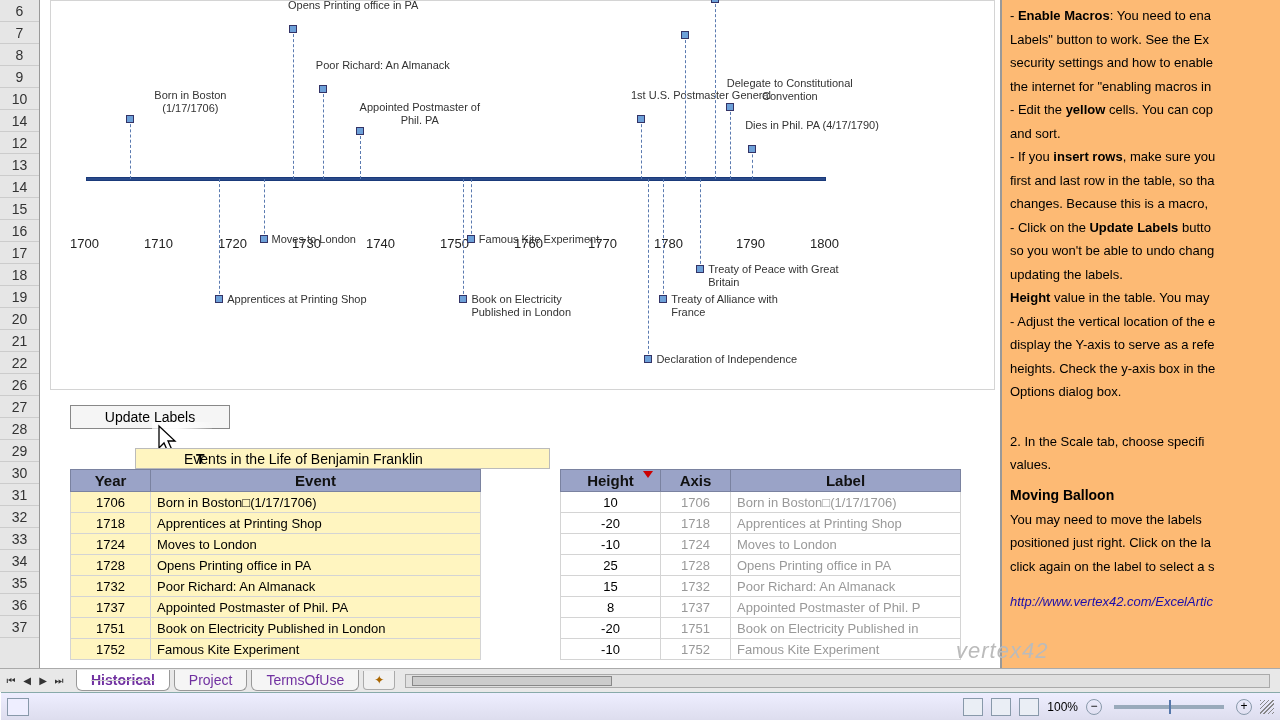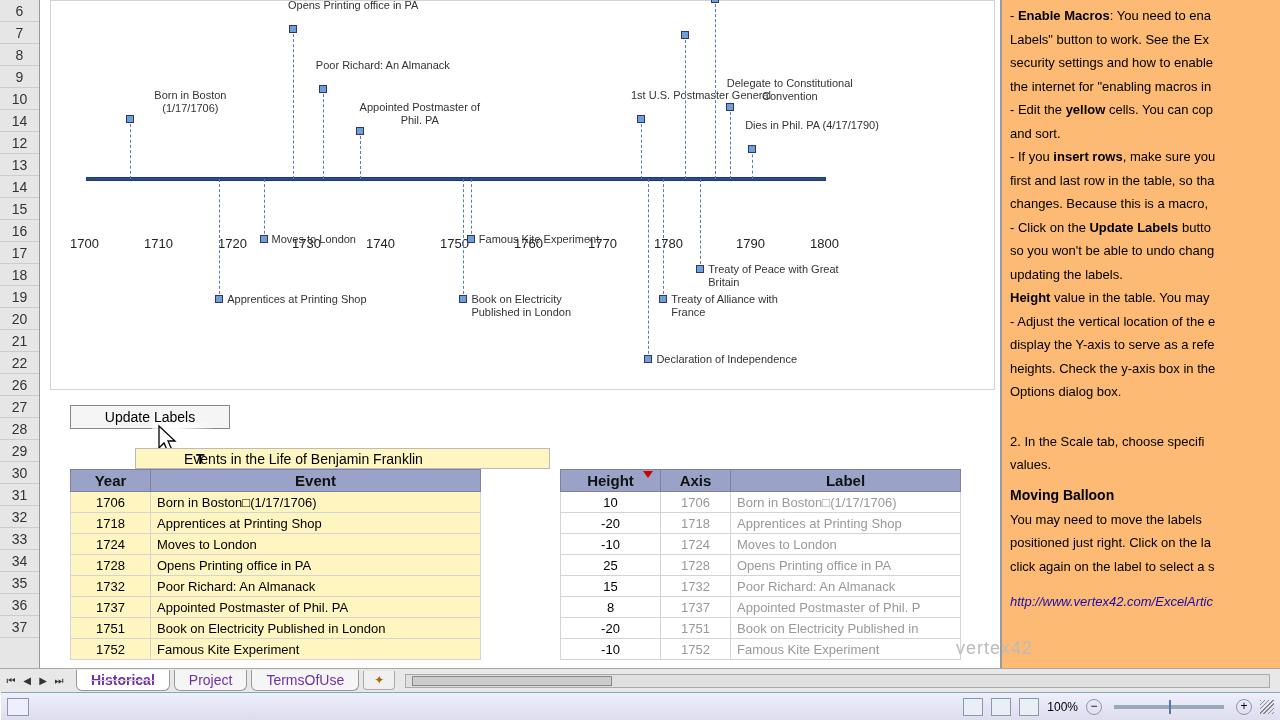--- a/index.html
+++ b/index.html
@@ -164,22 +164,23 @@
   top: 471px; left: 603px;
   width: 0; height: 0;
   border-left: 5px solid transparent;
   border-right: 5px solid transparent;
   border-top: 7px solid #c00;
 }
 
 .watermark {
   position: absolute;
   left: 916px; top: 638px;
-  font-size: 18px;
+  font-size: 22px;
   color: #bbb;
+  font-style: italic;
   letter-spacing: 1px;
 }
 
 
 .sheet-bar {
   position: absolute;
   left: 0; right: 0; bottom: 28px;
   height: 24px;
   background: #e8e8e8;
   border-top: 1px solid #aaa;

